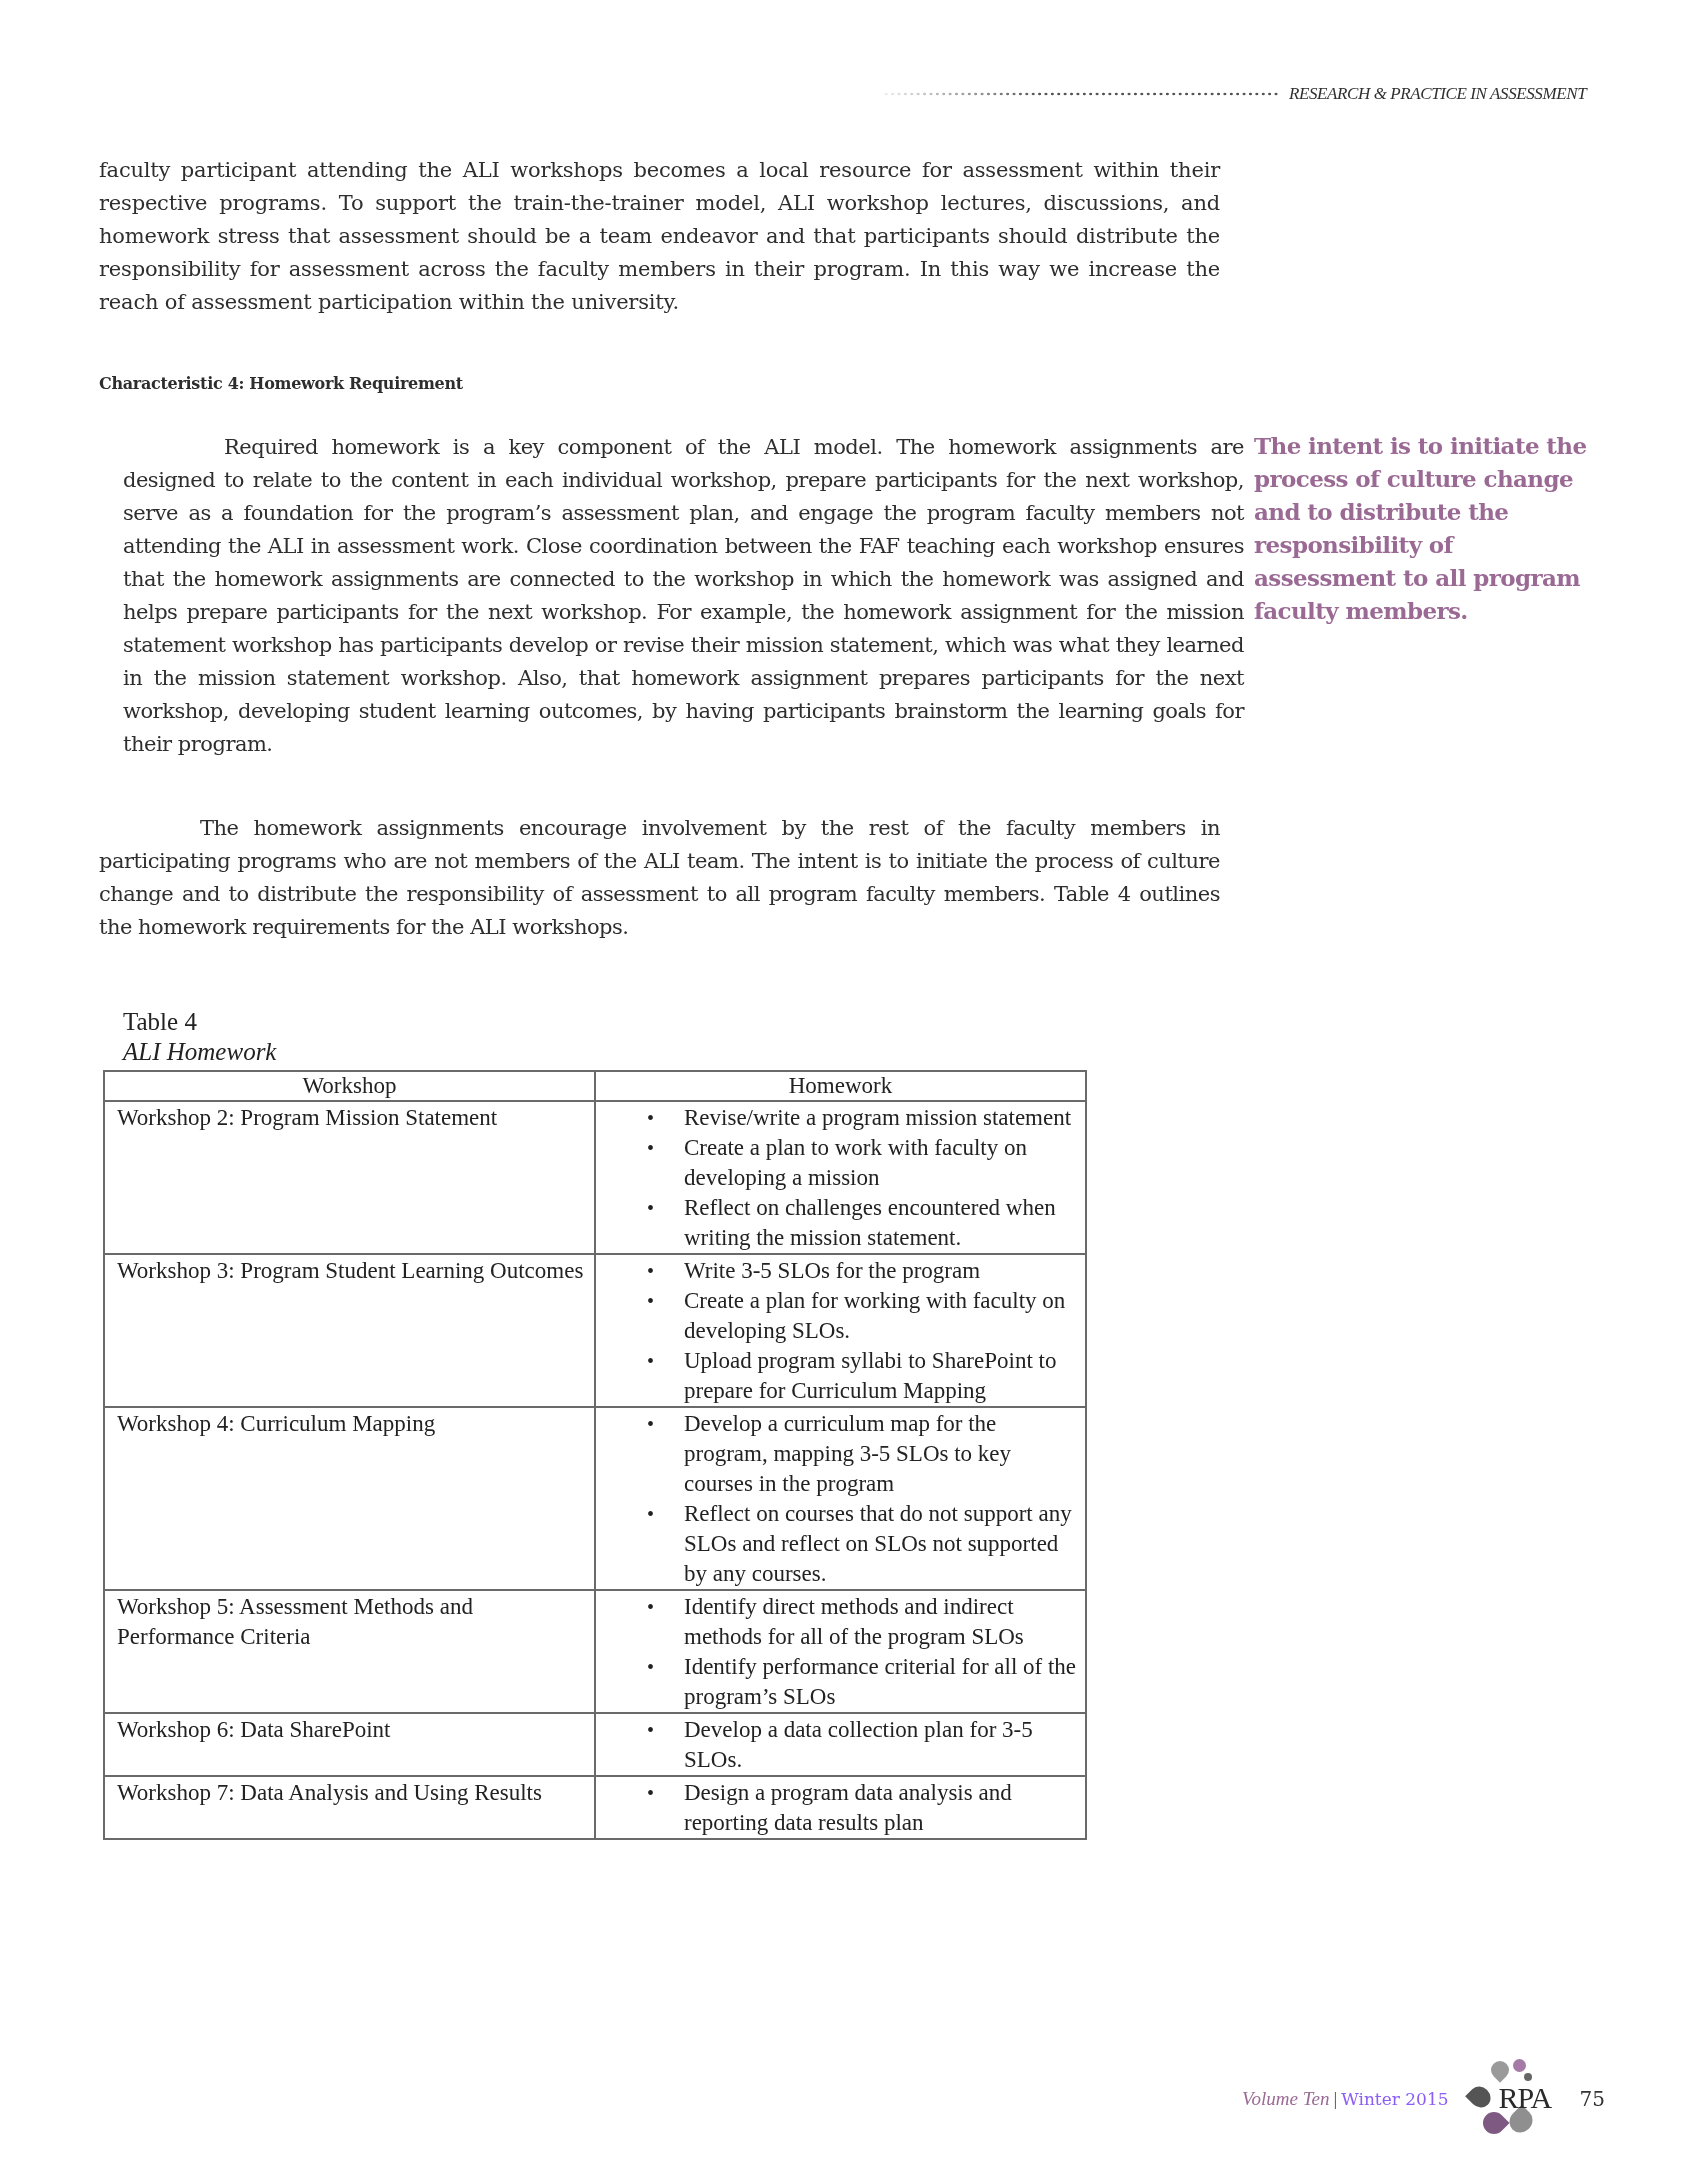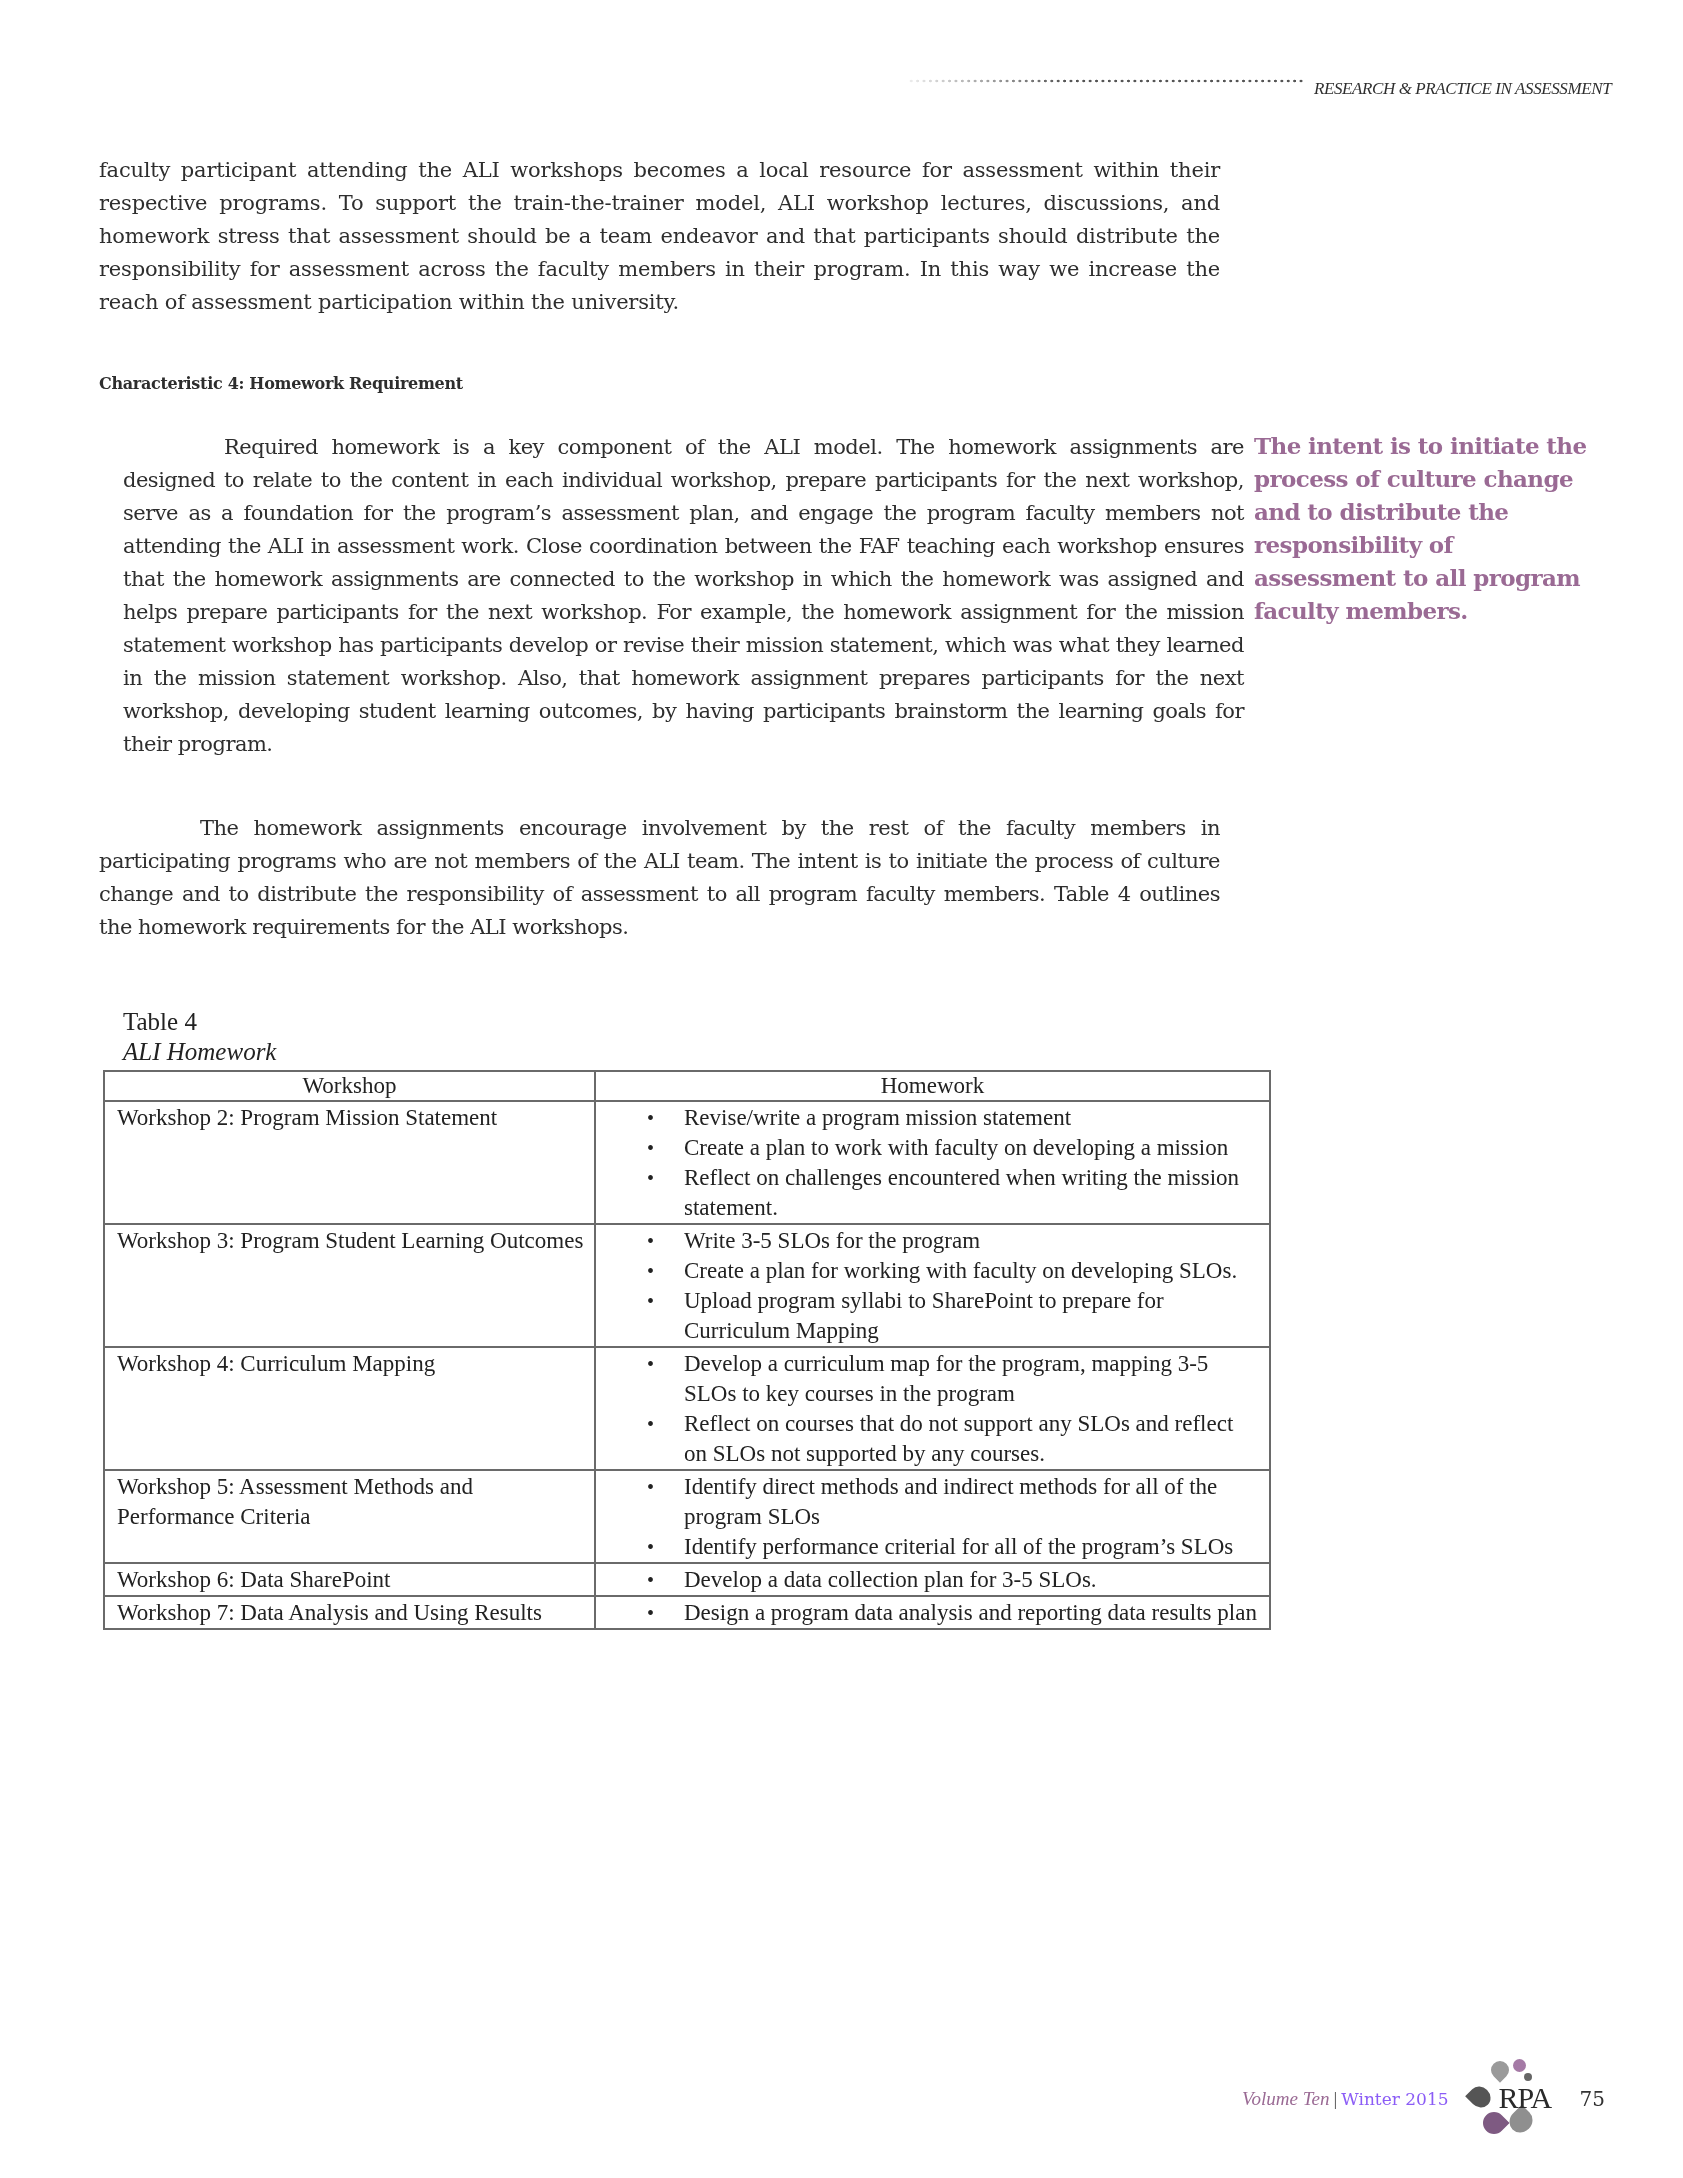--- a/index.html
+++ b/index.html
@@ -1,30 +1,30 @@
 <!DOCTYPE html>
 <html><head>
 <meta charset="utf-8">
 <style>
   html, body { margin: 0; padding: 0; background: #ffffff; }
   body { width: 1683px; height: 2178px; position: relative; overflow: hidden; color: #2a2a2a; }
-  .header { position: absolute; left: 908px; top: 79px; width: 723px; height: 30px; display: flex; }
+  .header { position: absolute; left: 883px; top: 79px; width: 723px; height: 30px; display: flex; align-items: center; }
   .dots { flex: 0 0 396px; height: 4px; background-image: radial-gradient(circle, #555 1.2px, transparent 1.6px); background-size: 6.4px 4px; background-repeat: repeat-x; -webkit-mask-image: linear-gradient(to right, rgba(0,0,0,0.1), #000 40%); mask-image: linear-gradient(to right, rgba(0,0,0,0.1), #000 40%); }
   .header-title { margin-left: 10px; font-family: "Liberation Serif", serif; font-style: italic; font-size: 17px; letter-spacing: -0.4px; color: #2f2f2f; white-space: nowrap; }
   .body-text { position: absolute; left: 99px; width: 1121px; font-family: "DejaVu Serif", serif; font-size: 21px; line-height: 33px; text-align: justify; color: #2e2e2e; letter-spacing: -0.2px; }
   .body-text p { margin: 0; }
   .indent { text-indent: 101px; }
   .p1 { top: 154px; }
   .section-heading { position: absolute; left: 99px; top: 374px; font-family: "DejaVu Serif", serif; font-weight: bold; font-size: 16px; color: #2e2e2e; letter-spacing: -0.3px; }
   .p2 { top: 431px; letter-spacing: -0.5px; margin-left: 24px; }
   .p3 { top: 812px; letter-spacing: -0.5px; }
   .pullquote { position: absolute; left: 1254px; top: 429px; width: 337px; font-family: "DejaVu Serif", serif; font-weight: bold; font-size: 23px; line-height: 33px; color: #9a6a94; letter-spacing: -0.6px; }
   .table-caption { position: absolute; left: 123px; top: 1007px; font-family: "Liberation Serif", serif; font-size: 25px; color: #222; line-height: 30px; }
   .table-caption .sub { font-style: italic; }
-  table.hw { position: absolute; left: 103px; top: 1070px; width: 1168px; border-collapse: collapse; font-family: "Liberation Serif", serif; font-size: 23px; color: #222; line-height: 30px; }
+  table.hw { position: absolute; left: 103px; top: 1070px; width: 984px; border-collapse: collapse; font-family: "Liberation Serif", serif; font-size: 23px; color: #222; line-height: 30px; }
   table.hw th, table.hw td { border: 2.5px solid #6a6a6a; vertical-align: top; }
   table.hw th { font-weight: normal; text-align: center; padding: 0; height: 28px; line-height: 28px; }
   table.hw td.ws { width: 467px; padding: 1px 10px 0 12px; }
   table.hw td.hwcell { padding: 1px 8px 0 0; }
   ul.hwlist { list-style: none; margin: 0; padding: 0; }
   ul.hwlist li { position: relative; padding-left: 88px; }
   ul.hwlist li .bullet { position: absolute; left: 51px; top: 0; font-size: 20px; }
   .footer { position: absolute; left: 1242px; top: 2069px; height: 59px; display: flex; align-items: center; }
   .vol { font-family: "Liberation Serif", serif; font-style: italic; font-size: 19px; color: #9a6a94; }
   .sep { font-family: "Liberation Serif", serif; font-size: 19px; color: #555; margin: 0 4px; }

